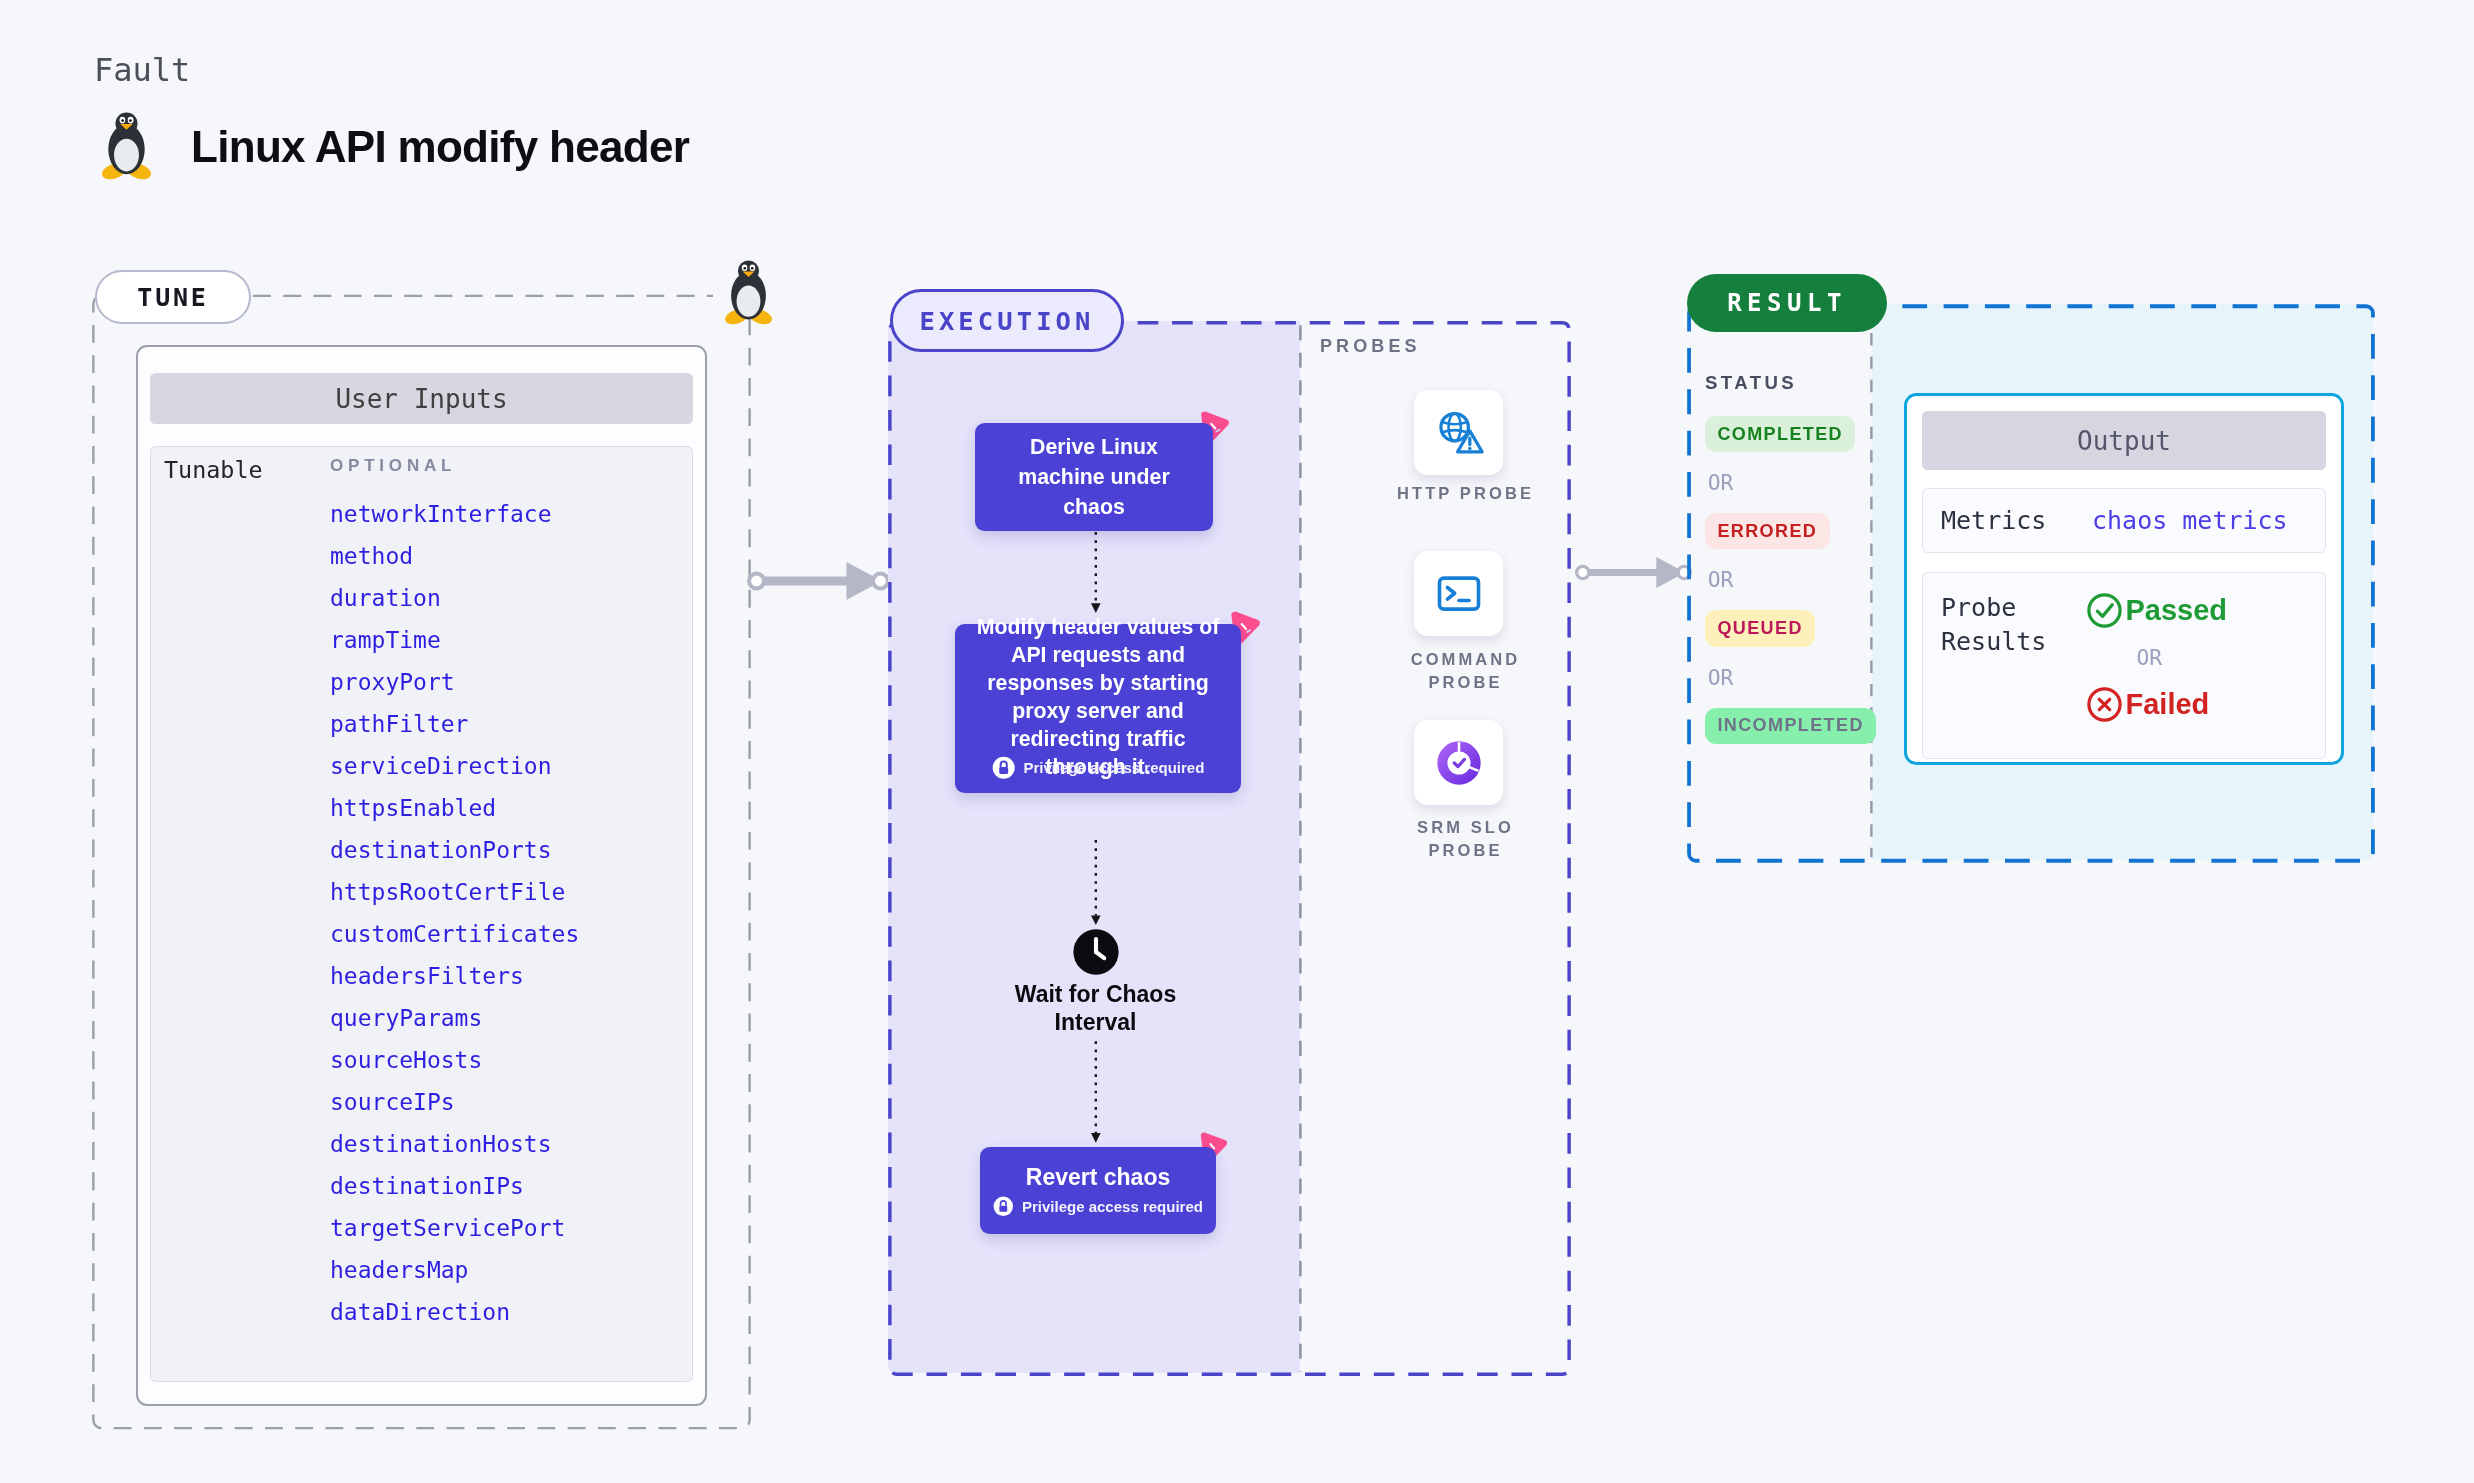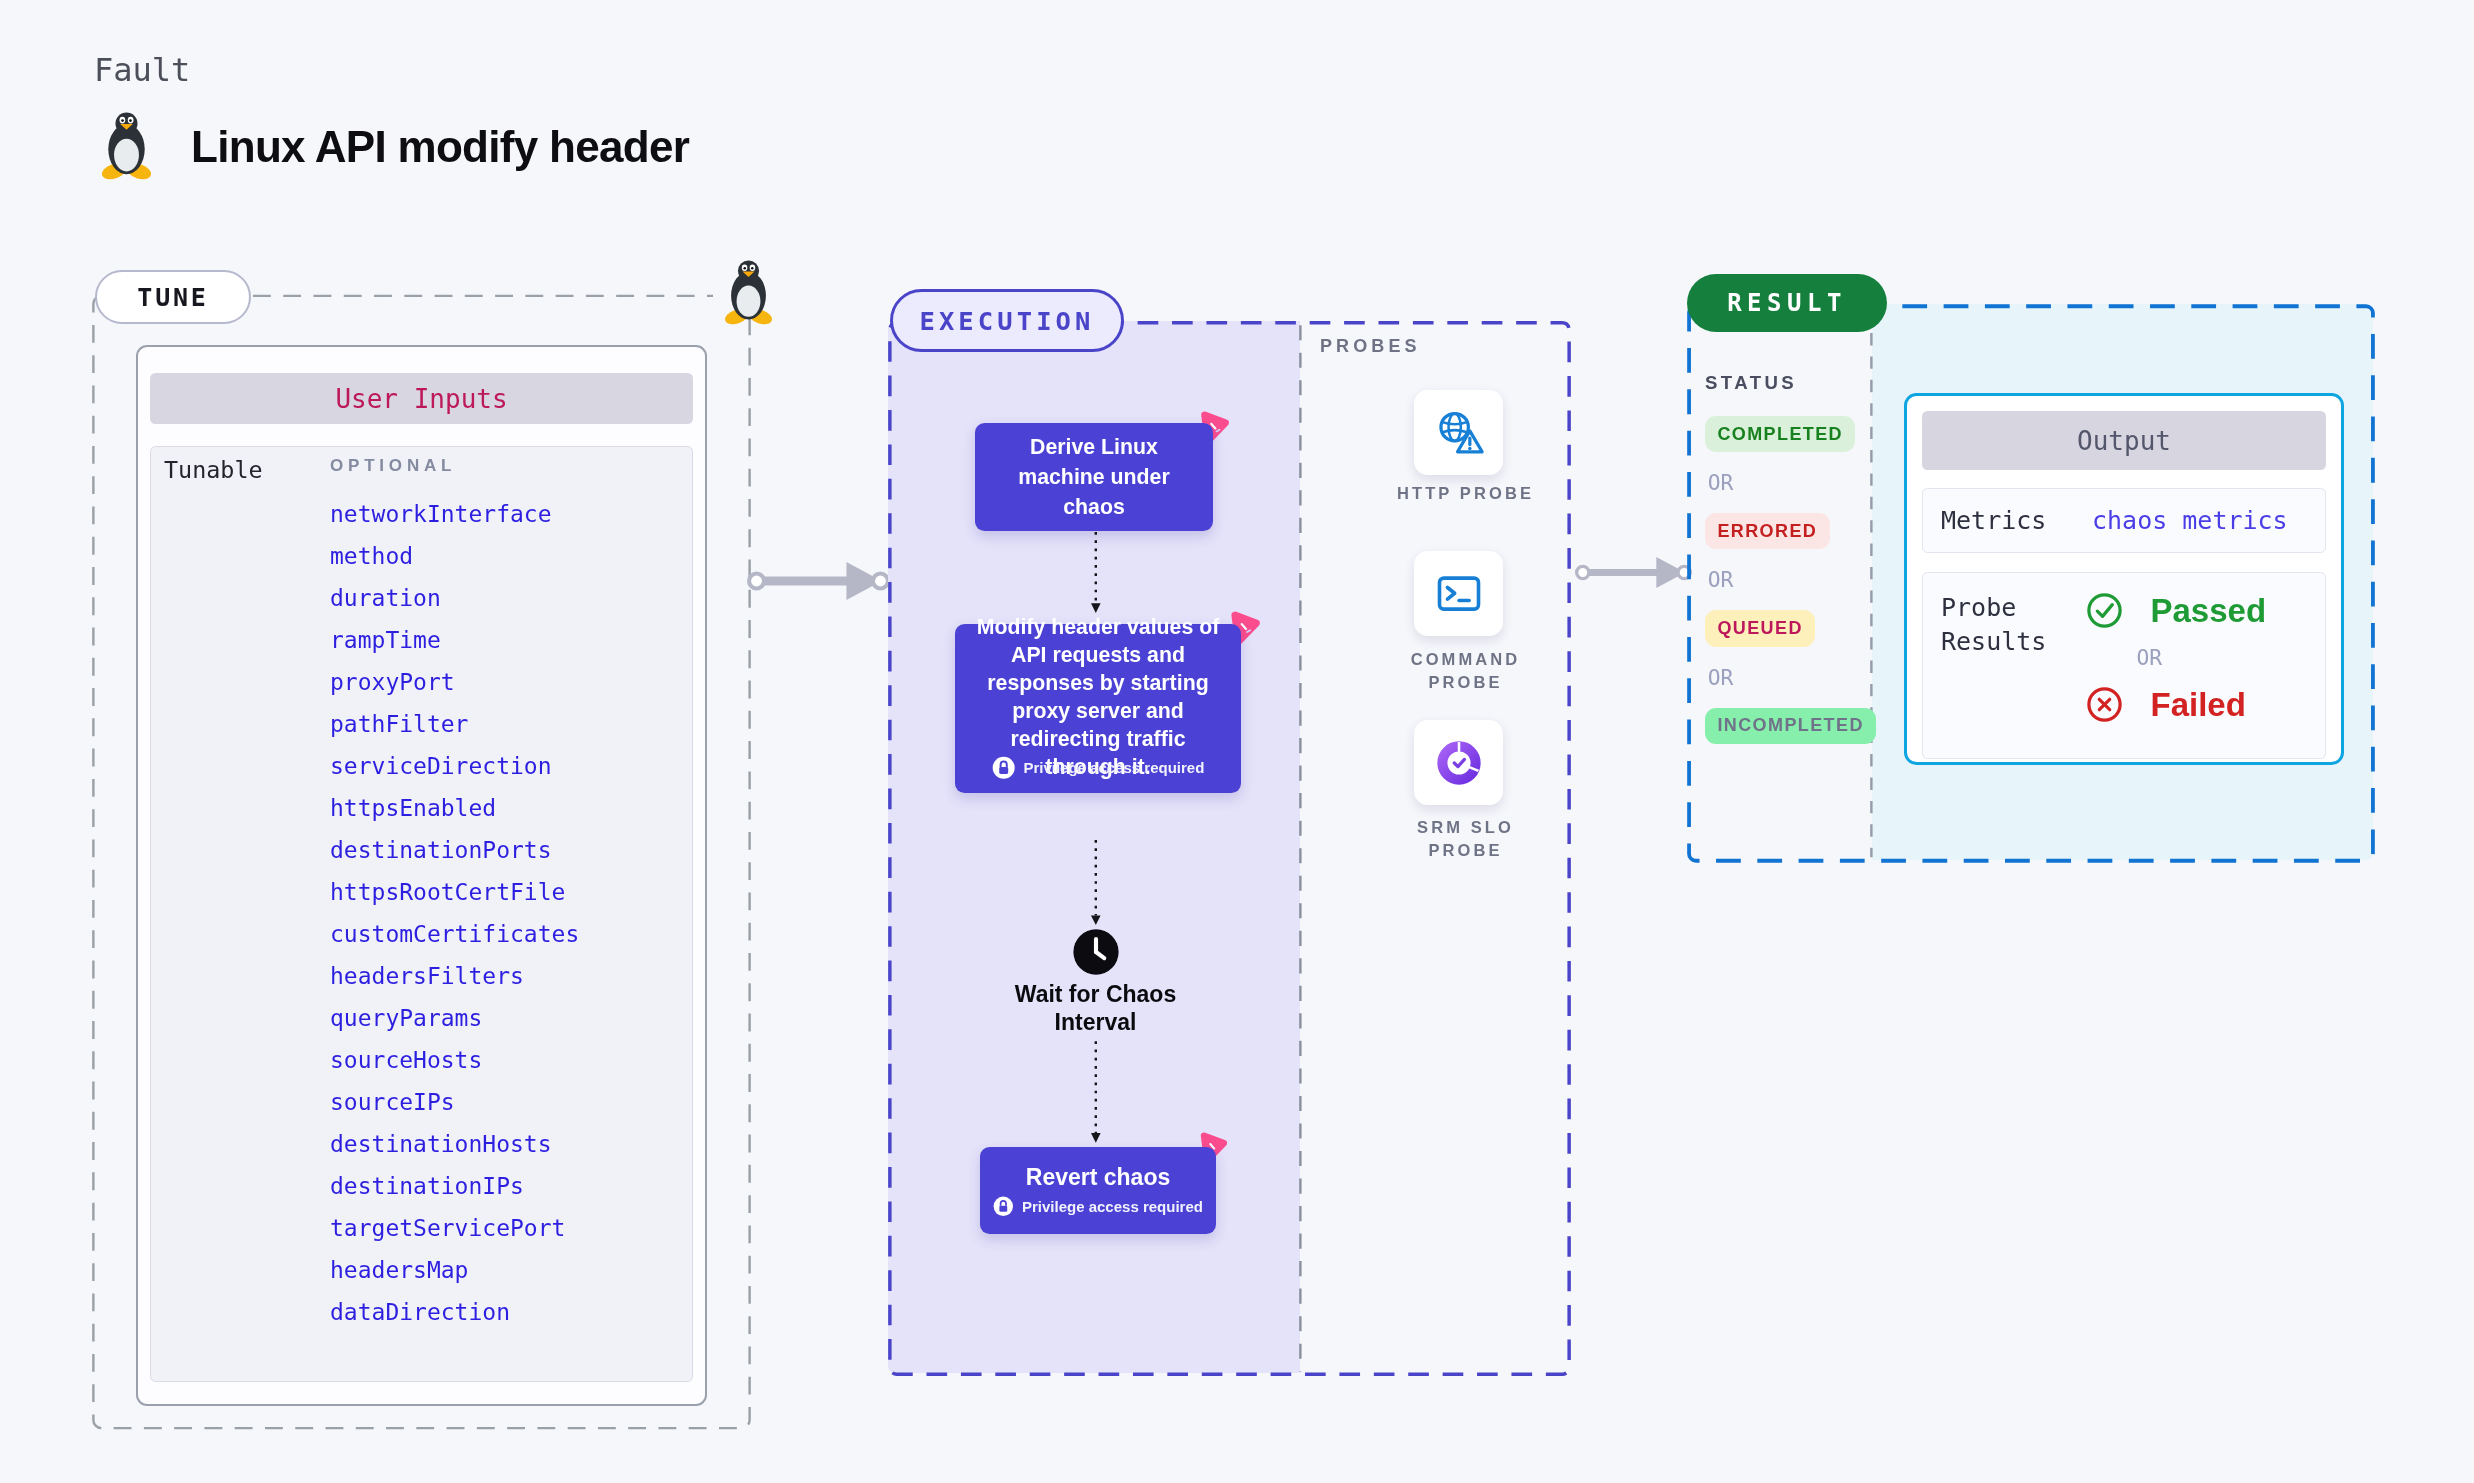--- a/index.html
+++ b/index.html
@@ -19,21 +19,21 @@
              font-size:25px;color:#17171f;letter-spacing:2.8px;}
   .exec-pill{left:890px;top:289px;width:234px;height:63px;background:#ecebfe;border:3.1px solid #4a44c9;
              font-size:25.5px;color:#4a44c9;letter-spacing:4.1px;}
   .result-pill{left:1687px;top:274px;width:200px;height:58px;background:#15803d;color:#ffffff;
              font-size:24px;letter-spacing:5.5px;}
 
   
   .ui-card{left:136px;top:345px;width:571px;height:1061px;background:#fdfdff;border:2.4px solid #9aa0ac;
            border-radius:11px;box-sizing:border-box;}
   .ui-header{left:150px;top:373px;width:543px;height:51px;background:#d7d6e1;border-radius:5.5px;
-             display:flex;align-items:center;justify-content:center;font-size:26px;color:#be185d;}
+             display:flex;align-items:center;justify-content:center;font-size:26px;color:#404040;}
   .ui-inner{left:150px;top:446px;width:543px;height:936px;background:#f1f2f8;border:1.7px solid #d9dbe6;
             border-radius:5.5px;box-sizing:border-box;}
   .tunable-label{left:164px;top:456px;font-size:23.4px;color:#23242c;}
   .optional-label{left:330px;top:456px;font-size:17px;font-weight:bold;color:#848aa0;letter-spacing:4.8px;}
   .tunable-list{left:330px;top:493px;width:358px;display:flex;flex-direction:column;}
   .tunable-list div{height:42px;display:flex;align-items:center;font-size:23px;color:#2d1fe0;
                     font-family:"DejaVu Sans Mono",monospace;}
 
   
   .exec-fill{left:888px;top:321px;width:412px;height:1052px;background:#e5e3fa;border-radius:6.9px 0 0 6.9px;}
@@ -72,21 +72,21 @@
               border-radius:12.4px;box-sizing:border-box;padding:15px;}
   .output-header{height:59px;background:#d6d5e0;border-radius:5.5px;display:flex;align-items:center;
                  justify-content:center;font-size:26px;color:#54566b;margin-bottom:18px;}
   .output-row{background:#fafbfe;border:1.7px solid #e2e4ee;border-radius:5.5px;box-sizing:border-box;}
   .metrics-row{height:65px;display:flex;align-items:center;padding:0 18px;margin-bottom:19px;}
   .metrics-label{font-size:25px;color:#2e3040;width:151px;}
   .metrics-value{font-size:25px;color:#4b3ee6;}
   .probe-results-row{height:187px;display:flex;padding:18px;}
   .pr-label{font-size:25px;color:#2e3040;width:127px;line-height:34px;}
   .pr-values{margin-left:16.5px;display:flex;flex-direction:column;}
-  .pr-line{display:flex;align-items:center;gap:27px;font-size:33px;font-weight:bold;}
+  .pr-line{display:flex;align-items:center;gap:2px;font-size:29px;font-weight:bold;}
   .pr-line.passed{color:#1f9b36;}
   .pr-line.failed{color:#d32222;}
   .pr-or{font-size:21.3px;color:#9aa0bd;margin:15px 0 15px 52px;font-family:"DejaVu Sans Mono",monospace;}
 </style>
 </head>
 <body>
 
 <div id="canvas">
 
   <div class="abs kicker mono">Fault</div>

